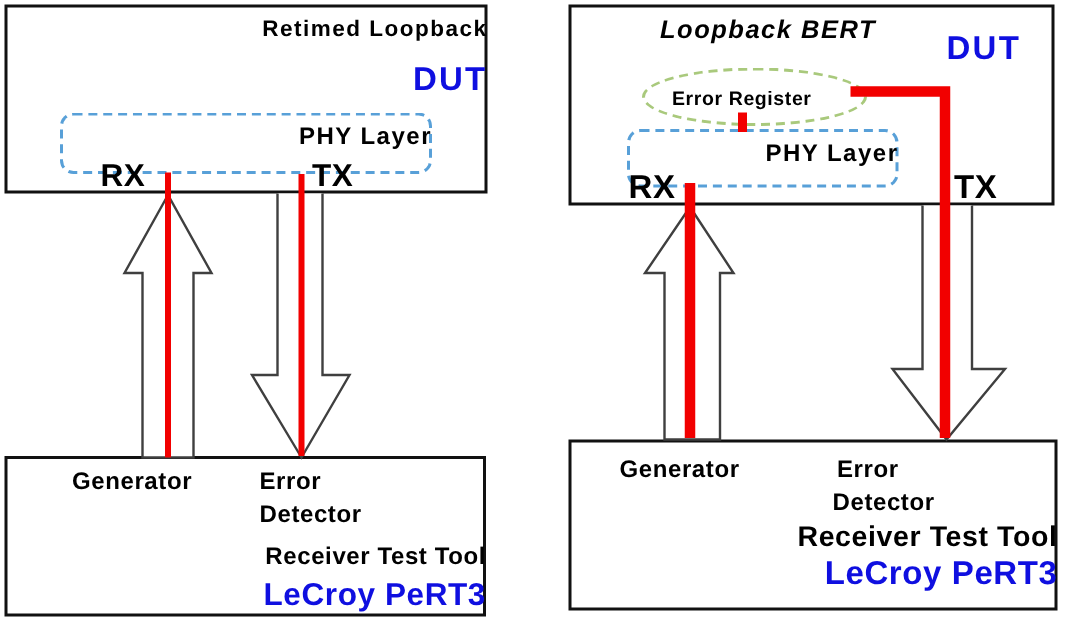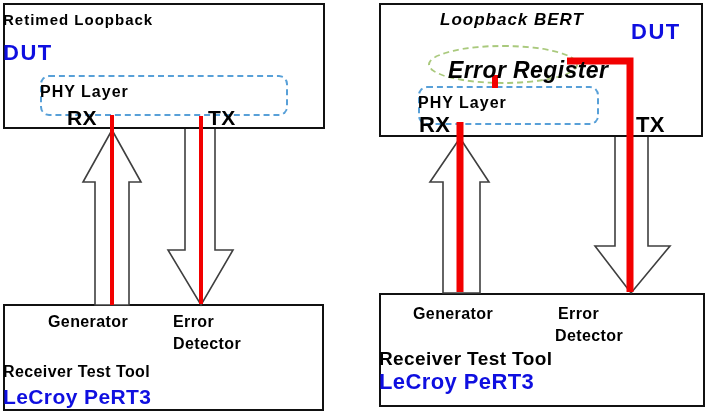--- a/index.html
+++ b/index.html
@@ -12,21 +12,21 @@
   }
   html,body{margin:0;padding:0;background:#ffffff;}
   #canvas{
     position:relative;width:712px;height:418px;background:#ffffff;overflow:hidden;
     font-family:"Liberation Sans","DejaVu Sans",sans-serif;font-weight:bold;color:#000;
   }
   .box{position:absolute;border:2px solid var(--box-border);background:#fff;box-sizing:border-box;}
   .dashedbox{position:absolute;border:2px dashed var(--dash-blue);border-radius:9px;box-sizing:border-box;background:transparent;}
   .ellipse{position:absolute;border:2px dashed var(--dash-green);border-radius:50%;box-sizing:border-box;background:transparent;}
   .t{position:absolute;white-space:nowrap;letter-spacing:0.4px;line-height:1;}
-  .tc{position:absolute;text-align:left;white-space:nowrap;letter-spacing:0.4px;line-height:1;}
+  .tc{position:absolute;text-align:right;white-space:nowrap;letter-spacing:0.4px;line-height:1;}
   .blue{color:var(--blue);}
   svg{position:absolute;left:0;top:0;}
   .arrow{fill:#ffffff;stroke:var(--arrow-outline);stroke-width:1.6;stroke-linejoin:miter;}
   .sig{stroke:var(--red);fill:none;}
 </style>
 </head>
 <body>
 
 <div id="canvas">
 
@@ -73,21 +73,21 @@
   <div class="t" style="left:67px;top:107px;font-size:21px;">RX</div>
   <div class="t" style="left:208px;top:107px;font-size:21px;">TX</div>
   <div class="t" style="left:48px;top:314px;font-size:16px;">Generator</div>
   <div class="t" style="left:173px;top:314px;font-size:16px;">Error</div>
   <div class="t" style="left:173px;top:336px;font-size:16px;">Detector</div>
   <div class="tc" style="left:3px;top:364px;width:321px;font-size:16px;">Receiver Test Tool</div>
   <div class="tc blue" style="left:3px;top:386px;width:321px;font-size:21px;">LeCroy PeRT3</div>
 
   <div class="t" style="left:440px;top:11px;font-size:17px;letter-spacing:1px;font-style:italic;">Loopback BERT</div>
   <div class="t blue" style="left:631px;top:21px;font-size:22px;letter-spacing:1.5px;">DUT</div>
-  <div class="t" style="left:448px;top:59px;font-size:23px;font-style:italic;">Error Register</div>
+  <div class="t" style="left:448px;top:59px;font-size:13px;">Error Register</div>
   <div class="tc" style="left:418px;top:95px;width:181px;font-size:16px;letter-spacing:1px;">PHY Layer</div>
   <div class="t" style="left:419px;top:114px;font-size:22px;">RX</div>
   <div class="t" style="left:636px;top:114px;font-size:22px;">TX</div>
   <div class="t" style="left:413px;top:306px;font-size:16px;">Generator</div>
   <div class="t" style="left:558px;top:306px;font-size:16px;">Error</div>
   <div class="t" style="left:555px;top:328px;font-size:16px;">Detector</div>
   <div class="tc" style="left:379px;top:349px;width:326px;font-size:19px;">Receiver Test Tool</div>
   <div class="tc blue" style="left:379px;top:371px;width:326px;font-size:22px;">LeCroy PeRT3</div>
 
 </div>

